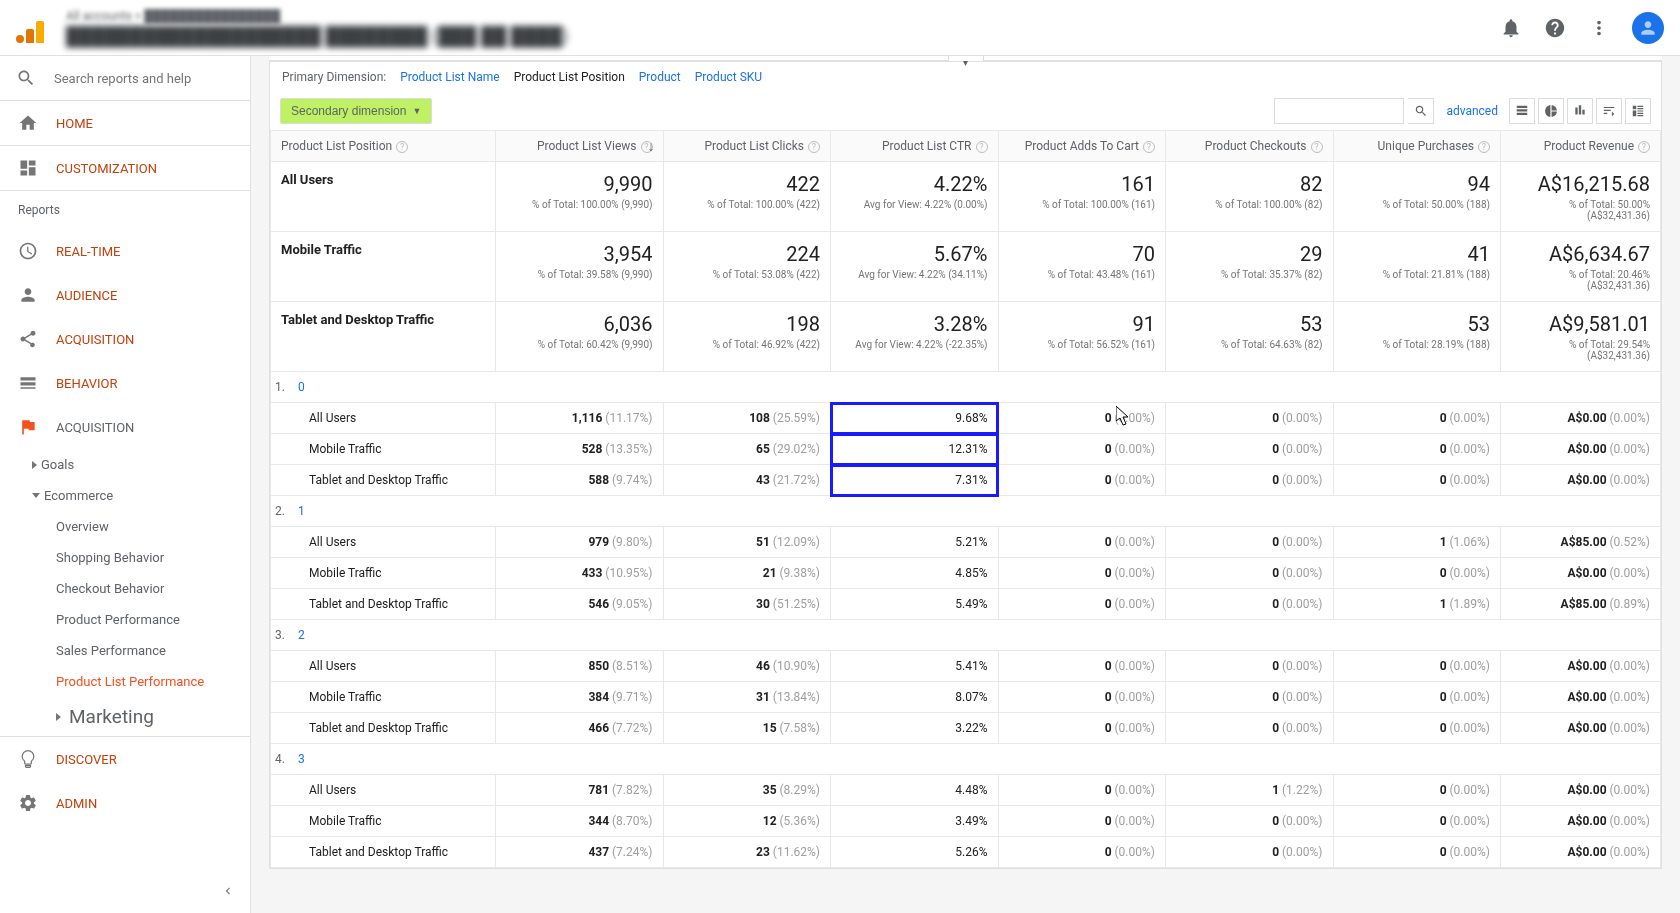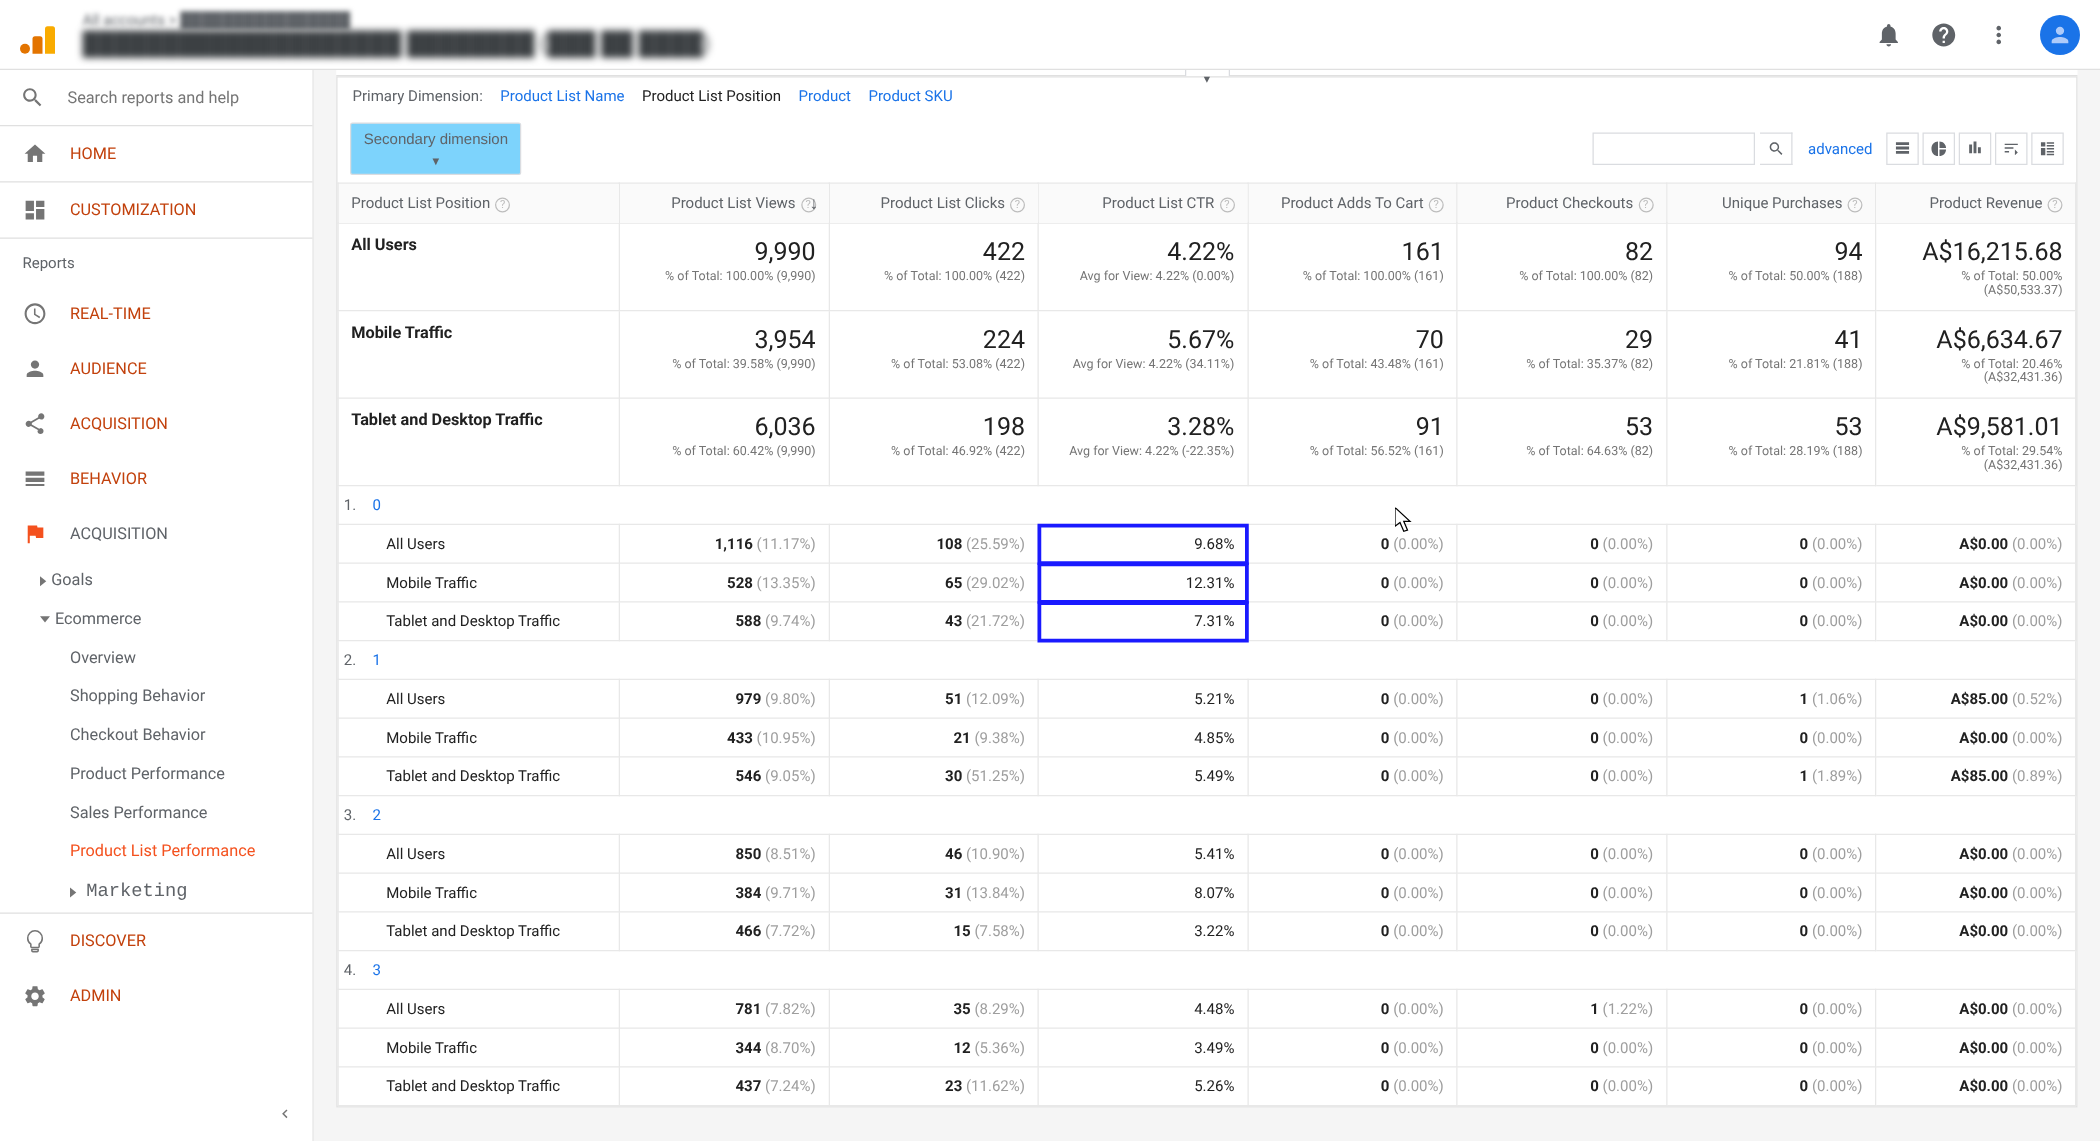--- a/index.html
+++ b/index.html
@@ -27,40 +27,40 @@
 .search-icon { width: 20px; height: 20px; fill: #757575; }
 .search-placeholder { color: #757575; font-size: 13px; }
 .nav-item { display: flex; align-items: center; padding: 12px 18px; gap: 18px; cursor: pointer; color: #c2410c; font-size: 13px; }
 .nav-item svg { width: 20px; height: 20px; fill: #757575; }
 .nav-item.orange svg { fill: #f4511e; }
 .nav-item.orange { color: #5f6368; }
 .nav-divider { height: 1px; background: #e0e0e0; }
 .reports-label { padding: 12px 18px; font-size: 12px; color: #5f6368; }
 .sub-item { padding: 8px 18px 8px 56px; font-size: 13px; color: #5f6368; cursor: pointer; }
 .sub-item.active { color: #f4511e; }
-.sub-sub { padding: 8px 18px 8px 56px; display: flex; align-items: center; gap: 8px; color: #5f6368; font-size: 15px; font-family: Liberation Mono, monospace; }
+.sub-sub { padding: 8px 18px 8px 56px; display: flex; align-items: center; gap: 8px; color: #5f6368; font-size: 19px; }
 .tree-toggle { padding: 8px 18px 8px 32px; display: flex; align-items: center; gap: 4px; color: #5f6368; font-size: 13px; cursor: pointer; }
 .tree-arrow { width: 0; height: 0; border-left: 4px solid transparent; border-right: 4px solid transparent; border-top: 5px solid #757575; }
 .tree-arrow.right { border-top: 4px solid transparent; border-bottom: 4px solid transparent; border-left: 5px solid #757575; border-right: none; }
 .collapse-btn { position: absolute; bottom: 10px; right: 10px; width: 24px; height: 24px; display: flex; align-items: center; justify-content: center; cursor: pointer; }
 .spacer { flex: 1; }
 
 
 .main { flex: 1; overflow: auto; background: #f5f5f5; padding: 0; position: relative; }
 .content-wrap { background: #fff; margin: 0 18px 18px 18px; border: 1px solid #e0e0e0; }
 .expand-tab { width: 36px; height: 16px; background: #fff; border: 1px solid #dadce0; border-top: none; margin: -1px auto 8px auto; display: flex; align-items: center; justify-content: center; cursor: pointer; }
 .expand-arrow { font-size: 10px; color: #5f6368; }
 
 .dim-row { padding: 8px 12px; font-size: 12px; display: flex; align-items: center; gap: 14px; }
 .dim-label { color: #5f6368; }
 .dim-link { color: #1a73e8; cursor: pointer; }
 .dim-active { color: #212121; font-weight: 400; }
 
 .ctrl-row { padding: 6px 10px; display: flex; align-items: center; justify-content: space-between; }
-.sec-dim-btn { border: 1px solid #dadce0; background: #7dd3fc; padding: 5px 10px; font-size: 12px; color: #5f6368; cursor: pointer; display: flex; align-items: center; gap: 6px; border-radius: 2px; flex-direction: column; }
+.sec-dim-btn { border: 1px solid #dadce0; background: #bef264; padding: 5px 10px; font-size: 12px; color: #5f6368; cursor: pointer; display: flex; align-items: center; gap: 6px; border-radius: 2px; }
 .right-ctrls { display: flex; align-items: center; gap: 4px; }
 .table-search { width: 130px; height: 26px; border: 1px solid #dadce0; padding: 0 6px; }
 .search-btn { width: 26px; height: 26px; border: 1px solid #dadce0; border-left: none; display: flex; align-items: center; justify-content: center; cursor: pointer; }
 .adv-link { color: #1a73e8; font-size: 12px; margin: 0 8px; cursor: pointer; }
 .view-btn { width: 26px; height: 26px; border: 1px solid #dadce0; display: flex; align-items: center; justify-content: center; cursor: pointer; margin-left: -1px; }
 .view-btn svg { width: 14px; height: 14px; fill: #5f6368; }
 
 
 .tbl { width: 100%; border-collapse: collapse; table-layout: fixed; }
 .tbl th, .tbl td { border: 1px solid #e8e8e8; padding: 8px 10px; font-size: 12px; }
@@ -317,21 +317,21 @@
   <td class="num">
                   <span class="summary-val">82</span>
                   <span class="summary-sub">% of Total: 100.00% (82)</span>
                 </td>
   <td class="num">
                   <span class="summary-val">94</span>
                   <span class="summary-sub">% of Total: 50.00% (188)</span>
                 </td>
   <td class="num">
                   <span class="summary-val">A$16,215.68</span>
-                  <span class="summary-sub">% of Total: 50.00% (A$50,533.37)</span>
+                  <span class="summary-sub">% of Total: 50.00% (A$32,431.36)</span>
                 </td>
               </tr>
               <tr class="summary-row">
                 <td><span class="summary-label">Mobile Traffic</span></td>
   <td class="num">
                   <span class="summary-val">3,954</span>
                   <span class="summary-sub">% of Total: 39.58% (9,990)</span>
                 </td>
   <td class="num">
                   <span class="summary-val">224</span>

